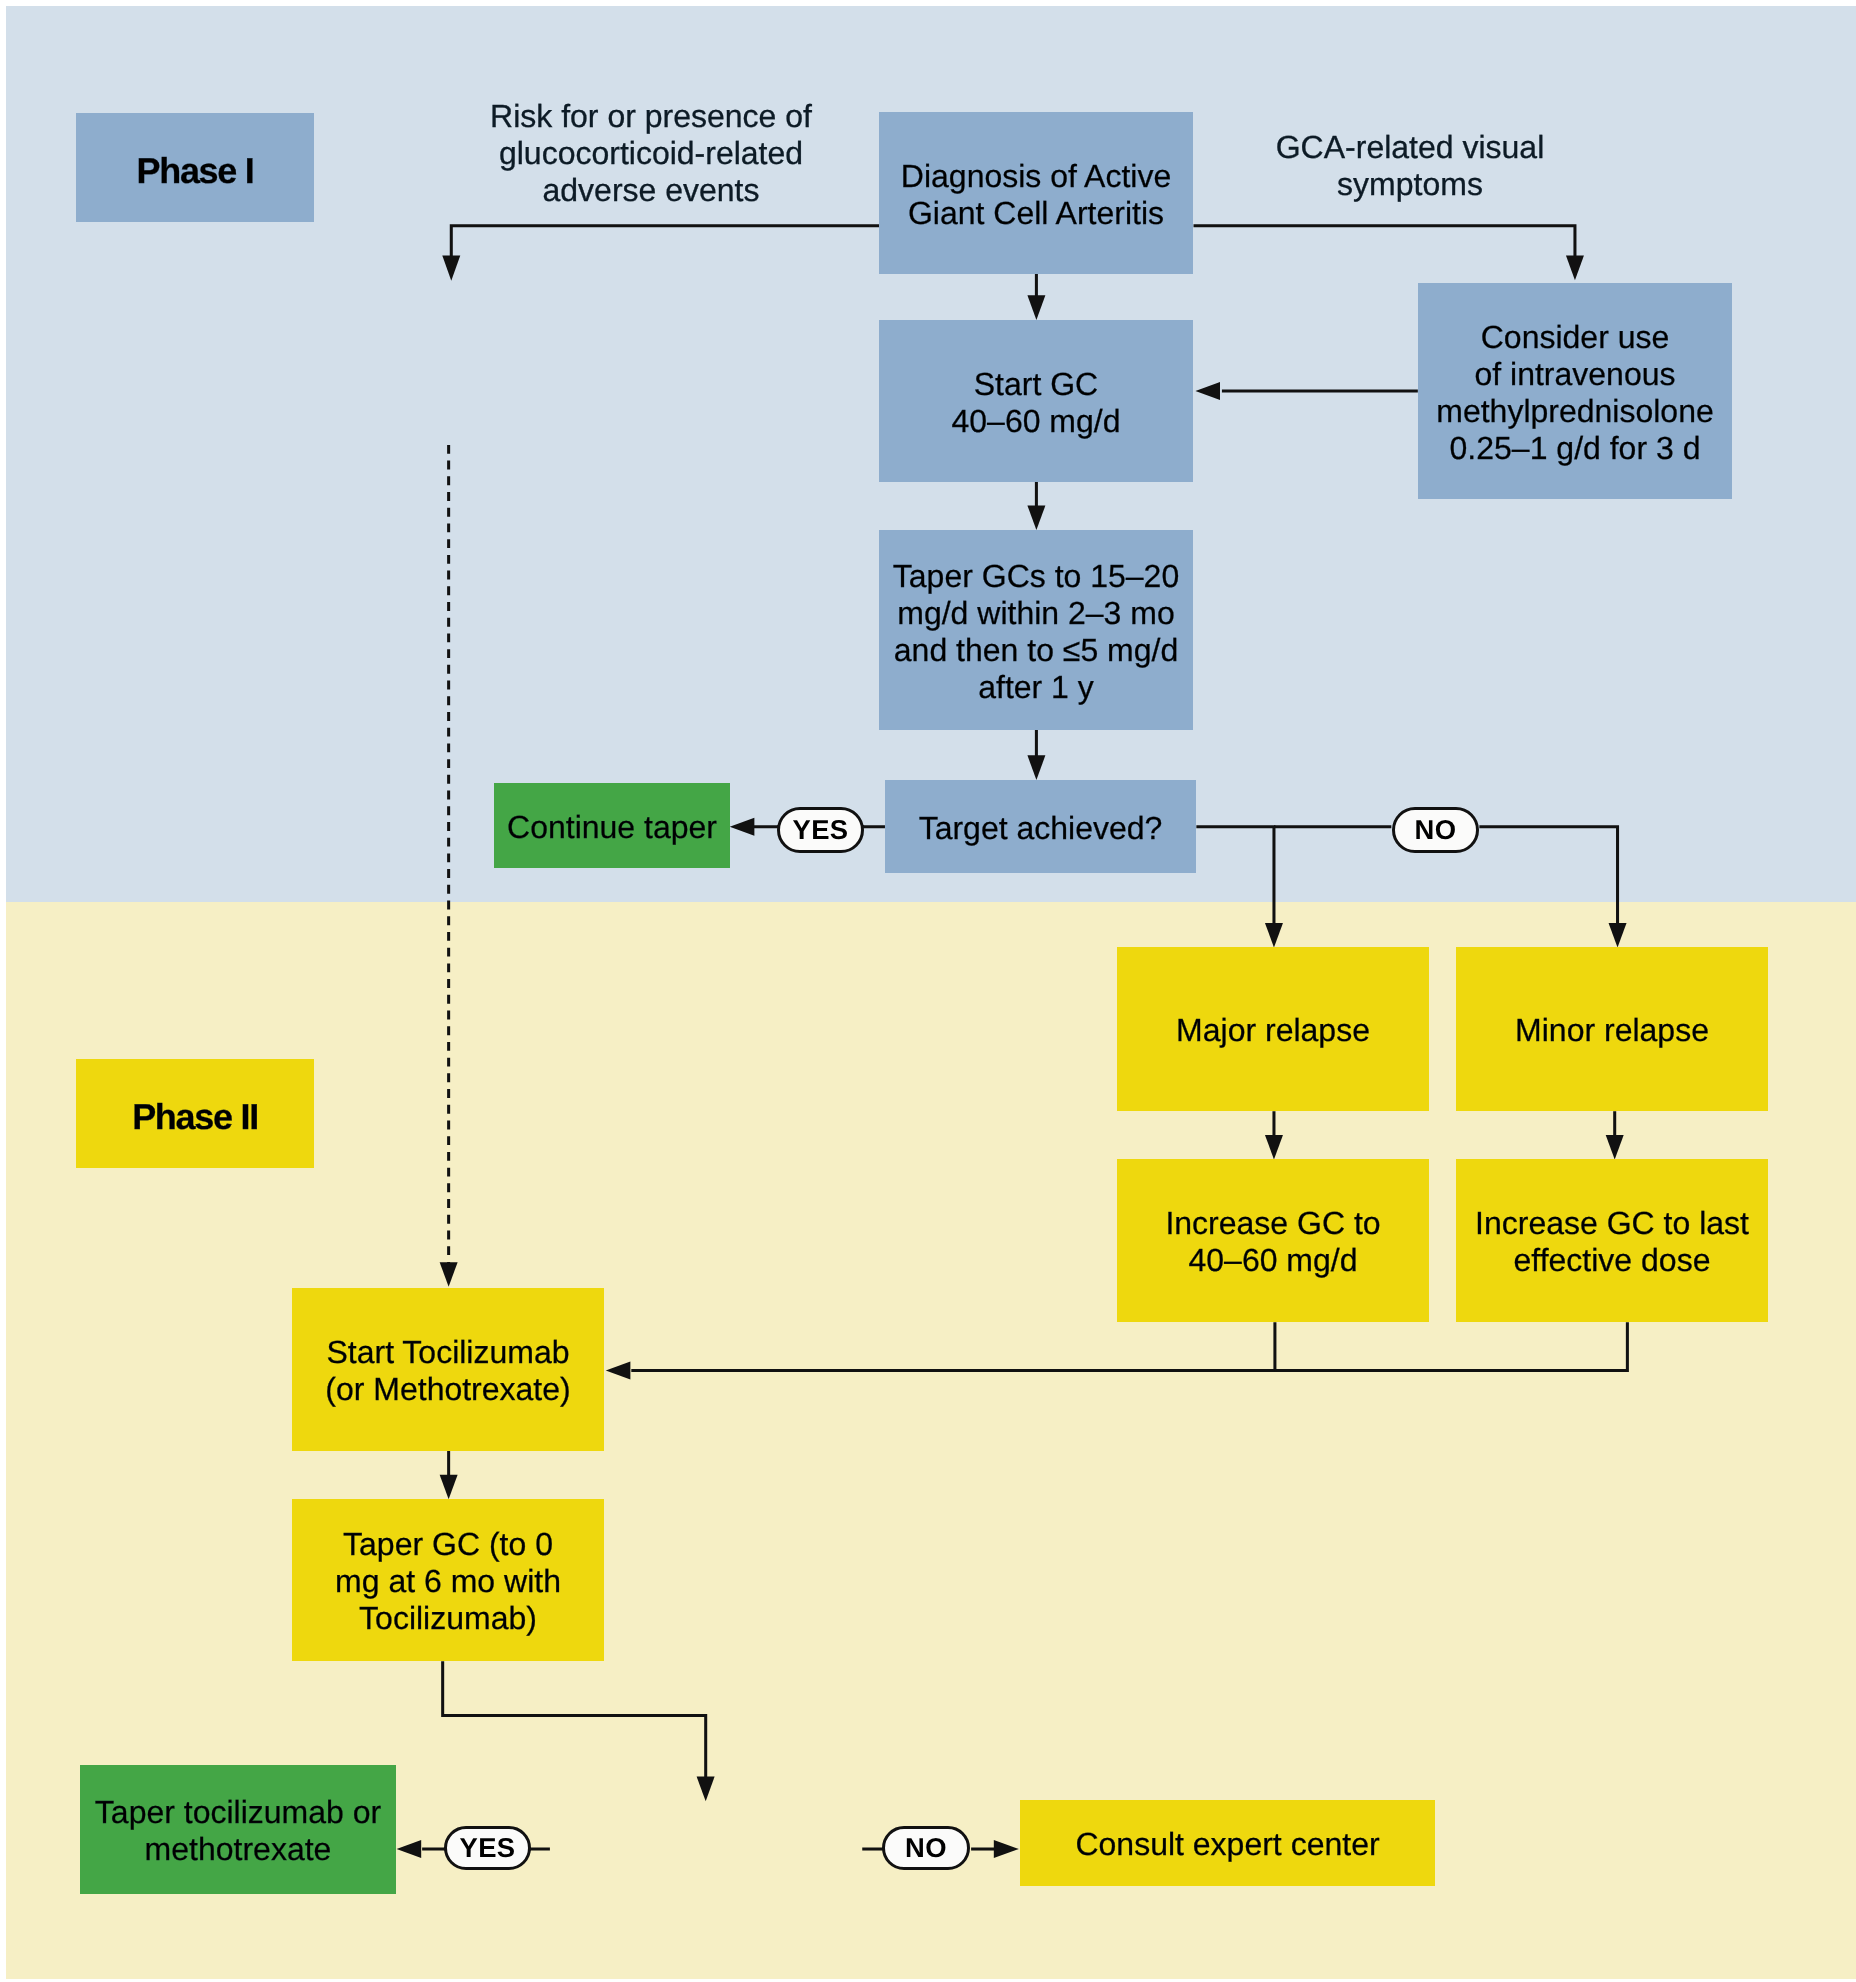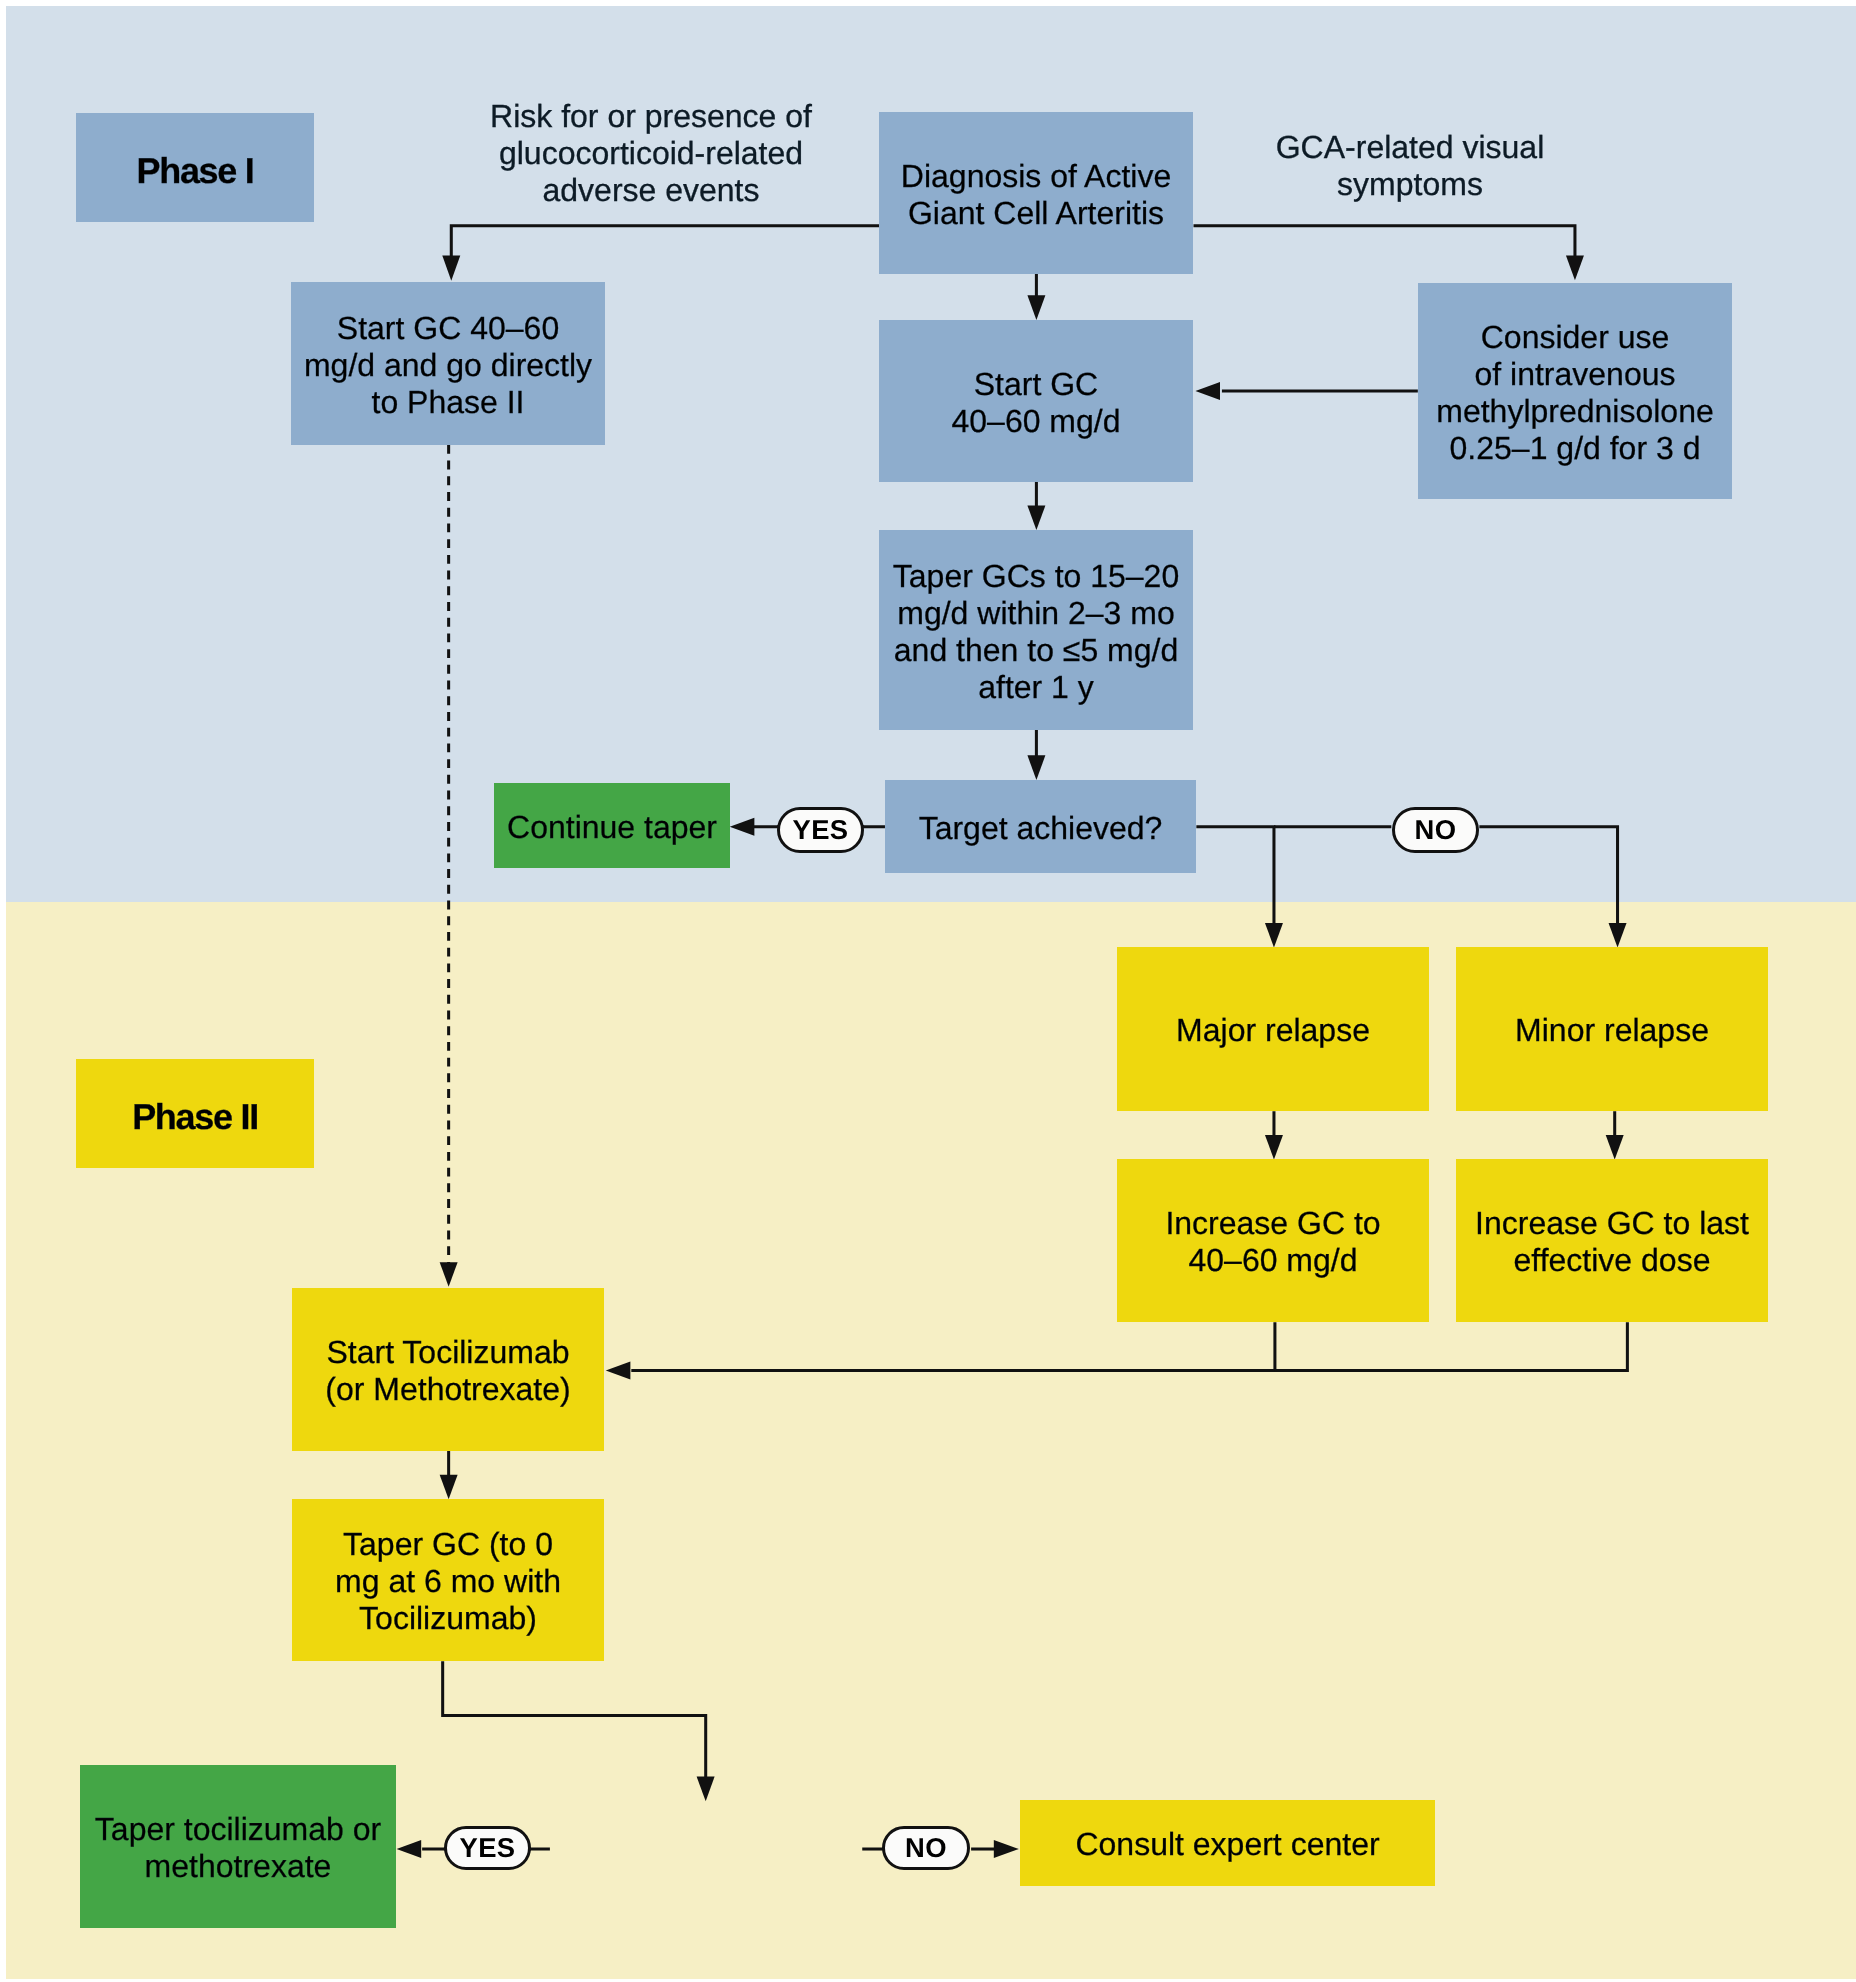--- a/index.html
+++ b/index.html
@@ -82,23 +82,20 @@
   <div class="box yellow phaselabel" style="left:76px;top:1059px;width:238px;height:109px;">
       <span>Phase II</span>
     </div>
 
   <div class="freetext" style="left:471px;top:98px;width:360px;"><span>Risk for or presence of<br>glucocorticoid-related<br>adverse events</span></div>
   <div class="freetext" style="left:1249px;top:129px;width:322px;"><span>GCA-related visual<br>symptoms</span></div>
 
   <div class="box blue" style="left:879px;top:112px;width:314px;height:162px;">
       <span>Diagnosis of Active<br>Giant Cell Arteritis</span>
     </div>
-  <div class="box blue" style="left:291px;top:282px;width:314px;height:163px;">
-      <span>Start GC 40–60<br>mg/d and go directly<br>to Phase II</span>
-    </div>
   <div class="box blue" style="left:1418px;top:283px;width:314px;height:216px;">
       <span>Consider use<br>of intravenous<br>methylprednisolone<br>0.25–1 g/d for 3 d</span>
     </div>
   <div class="box blue" style="left:879px;top:320px;width:314px;height:162px;">
       <span>Start GC<br>40–60 mg/d</span>
     </div>
   <div class="box blue" style="left:879px;top:530px;width:314px;height:200px;">
       <span>Taper GCs to 15–20<br>mg/d within 2–3 mo<br>and then to ≤5 mg/d<br>after 1 y</span>
     </div>
   <div class="box blue" style="left:885px;top:780px;width:311px;height:93px;">
@@ -119,21 +116,21 @@
     </div>
   <div class="box yellow" style="left:1456px;top:1159px;width:312px;height:163px;">
       <span>Increase GC to last<br>effective dose</span>
     </div>
   <div class="box yellow" style="left:292px;top:1288px;width:312px;height:163px;">
       <span>Start Tocilizumab<br>(or Methotrexate)</span>
     </div>
   <div class="box yellow" style="left:292px;top:1499px;width:312px;height:162px;">
       <span>Taper GC (to 0<br>mg at 6 mo with<br>Tocilizumab)</span>
     </div>
-  <div class="box green" style="left:80px;top:1765px;width:316px;height:163px;">
+  <div class="box green" style="left:80px;top:1765px;width:316px;height:129px;">
       <span>Taper tocilizumab or<br>methotrexate</span>
     </div>
   <div class="box yellow" style="left:1020px;top:1800px;width:415px;height:86px;">
       <span>Consult expert center</span>
     </div>
 
   <div class="badge" style="left:777px;top:807px;width:87px;height:46px;">
       <span>YES</span>
     </div>
   <div class="badge" style="left:1392px;top:807px;width:87px;height:46px;">

